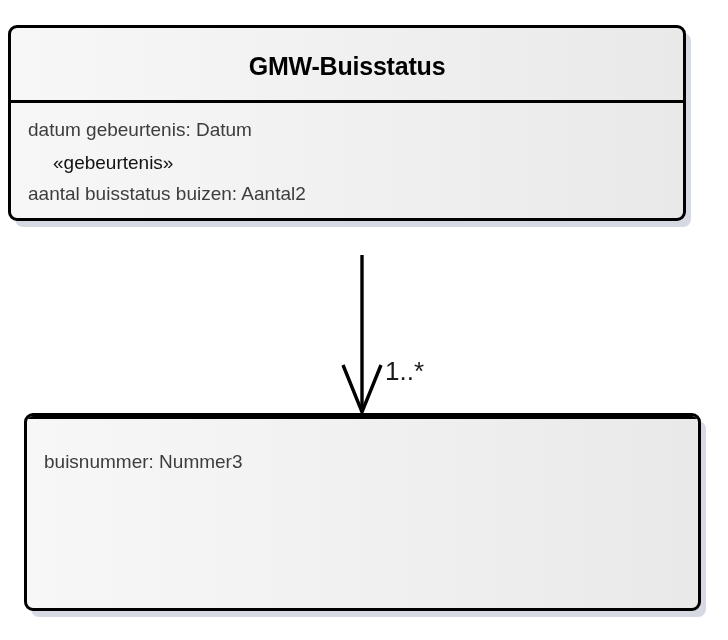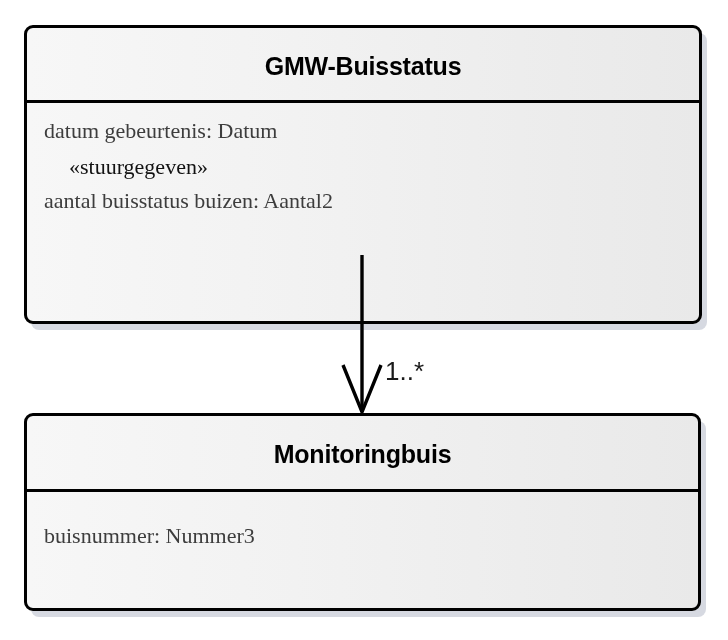--- a/index.html
+++ b/index.html
@@ -55,37 +55,36 @@
     border-top: 3px solid #000000;
   }
 
   .uml-attributes {
     box-sizing: border-box;
     width: 100%;
     padding: 0;
   }
 
   .uml-attr {
-    font-size: 22px;
+    font-size: 19px;
     color: #3d3d3d;
     line-height: 1;
     white-space: nowrap;
-    font-family: Liberation Serif, serif;
   }
 
   .uml-attr.stereotype {
     color: #121212;
   }
 
   
   #class-gmw-buisstatus {
-    left: 24px;
+    left: 8px;
     top: 25px;
     width: 678px;
-    height: 299px;
+    height: 196px;
   }
   #class-gmw-buisstatus .uml-class-name { padding-top: 26px; padding-bottom: 21px; }
   #class-gmw-buisstatus .uml-attributes { padding-top: 17px; padding-left: 17px; }
   #class-gmw-buisstatus .uml-attr { margin-bottom: 14px; }
   #class-gmw-buisstatus .uml-attr.stereotype { margin-left: 25px; margin-bottom: 12px; }
 
   #class-monitoringbuis {
     left: 24px;
     top: 413px;
     width: 677px;
@@ -118,35 +117,34 @@
 </head>
 <body>
 
 <div id="diagram-canvas">
 
   <div class="uml-class" id="class-gmw-buisstatus">
     <div class="uml-class-name">GMW-Buisstatus</div>
     <div class="uml-divider"></div>
     <div class="uml-attributes">
       <div class="uml-attr">datum gebeurtenis: Datum</div>
-      <div class="uml-attr stereotype">«stuurgegeven»</div>
+      <div class="uml-attr stereotype">«gebeurtenis»</div>
       <div class="uml-attr">aantal buisstatus buizen: Aantal2</div>
     </div>
   </div>
 
   <svg id="association-connector" viewBox="0 0 130 165" width="130" height="165">
 
     <line x1="32" y1="0" x2="32" y2="157" stroke="#000000" stroke-width="3.4"></line>
 
     <polyline points="13,110 32,157 51,110" fill="none" stroke="#000000" stroke-width="3.4" stroke-linecap="butt" stroke-linejoin="miter"></polyline>
   </svg>
 
   <div id="association-multiplicity">1..*</div>
 
   <div class="uml-class" id="class-monitoringbuis">
-    <div class="uml-class-name">Monitoringbuis</div>
     <div class="uml-divider"></div>
     <div class="uml-attributes">
       <div class="uml-attr">buisnummer: Nummer3</div>
     </div>
   </div>
 
 </div>
 
 </body></html>

